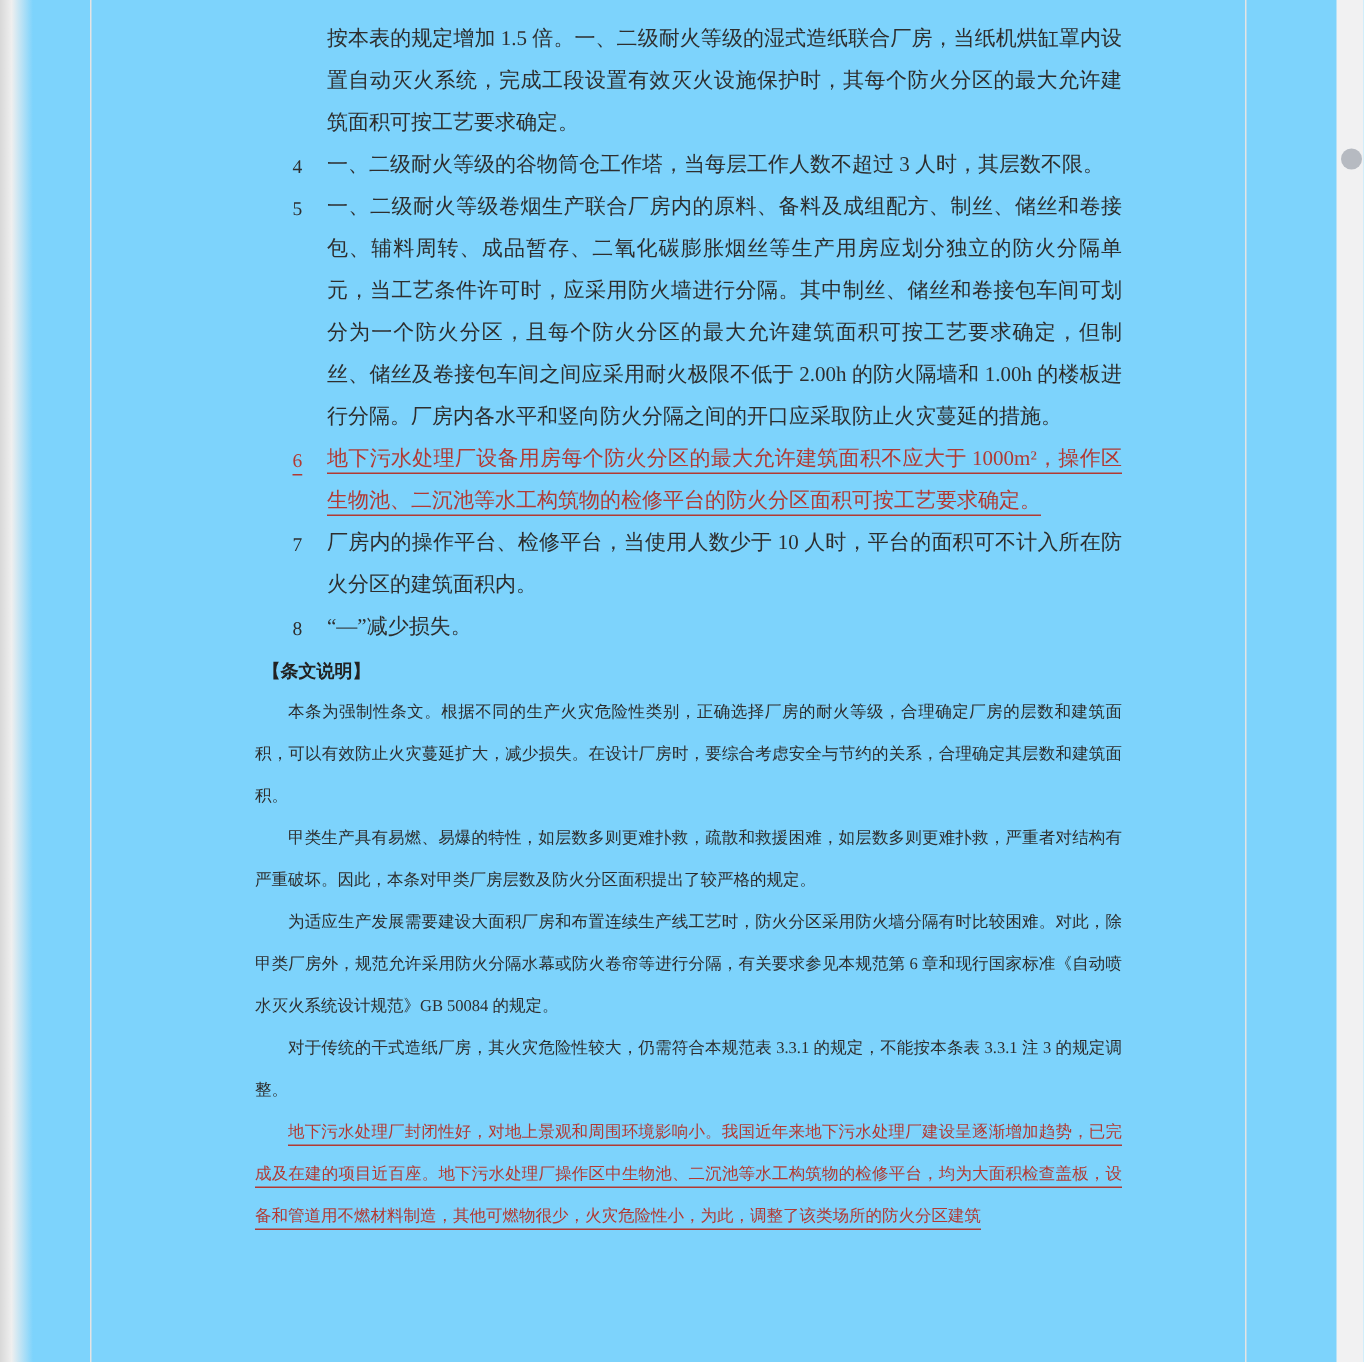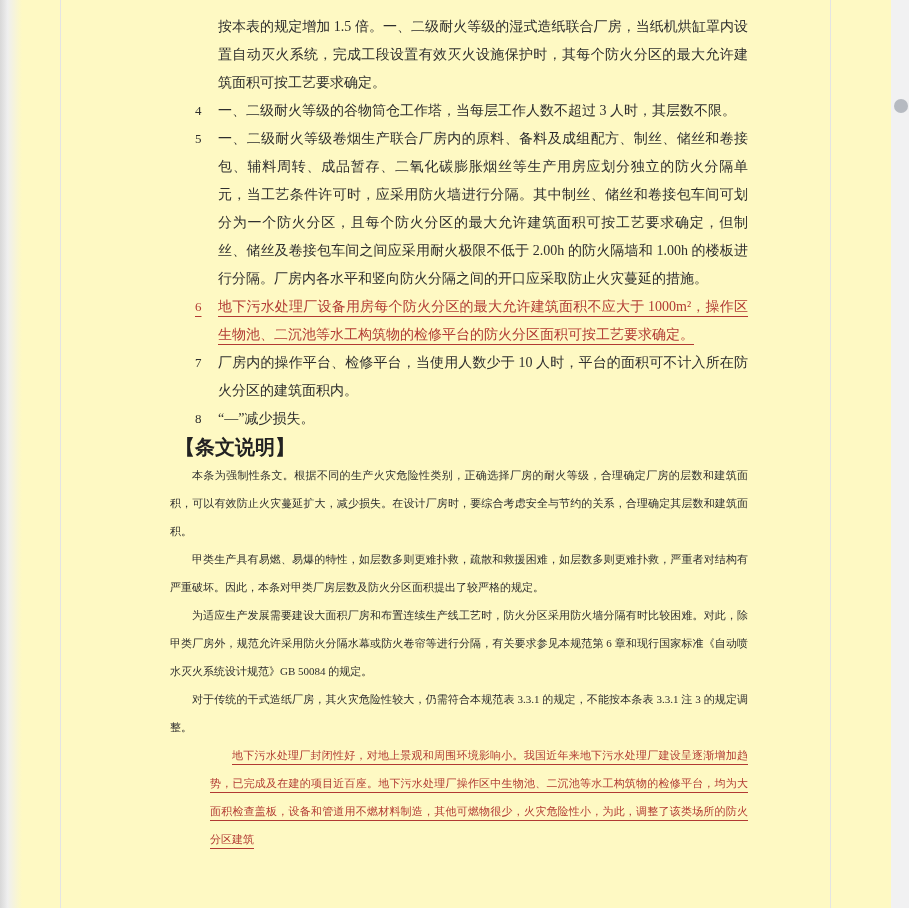--- a/index.html
+++ b/index.html
@@ -8,21 +8,21 @@
     width: 909px;
     height: 908px;
     overflow: hidden;
     background: #ffffff;
     font-family: "Liberation Serif", "DejaVu Serif", serif;
   }
   .viewer {
     position: relative;
     width: 909px;
     height: 908px;
-    background: #fef9c3;
+    background: #7dd3fc;
   }
   .left-shadow {
     position: absolute;
     left: 0; top: 0;
     width: 22px; height: 100%;
     background: linear-gradient(to right, #d8d8d8 0%, #efefef 35%, rgba(255,255,255,0) 100%);
   }
   .page-edge {
     position: absolute;
     top: 0;
@@ -81,34 +81,33 @@
     color: #b23a33;
   }
   .revision .note-text, .revision .note-num, .revision-para {
     text-decoration: underline;
     text-decoration-color: #b23a33;
     text-underline-offset: 5px;
     text-decoration-thickness: 1px;
   }
   .exp-header {
     margin-left: 5px;
-    font-size: 20px;
+    font-size: 12px;
     font-weight: bold;
     line-height: 28px;
     color: #222222;
   }
   .exp-para {
     font-size: 11px;
     line-height: 28px;
     text-align: justify;
     text-indent: 2em;
   }
   .revision-para {
     color: #b23a33;
-    margin-left: 40px;
   }
 </style>
 </head>
 <body>
 
 <div class="viewer">
 
   <div class="left-shadow"></div>
   <div class="page-edge left"></div>
   <div class="page-edge right"></div>

